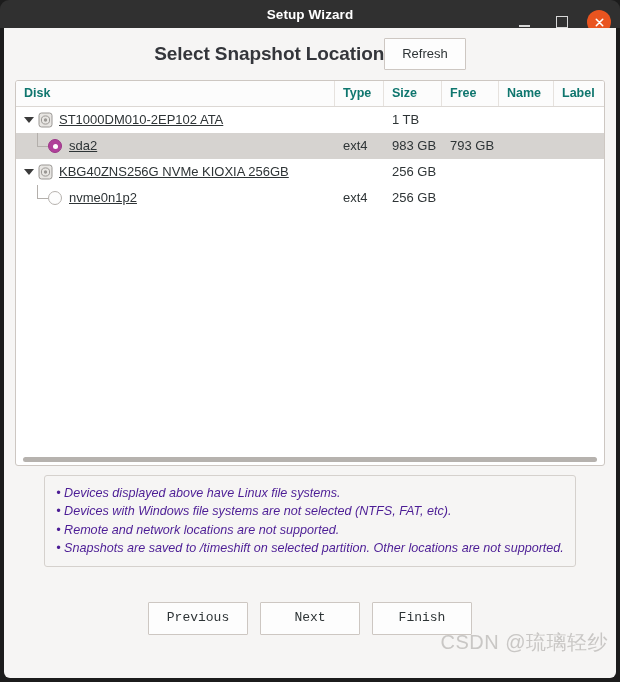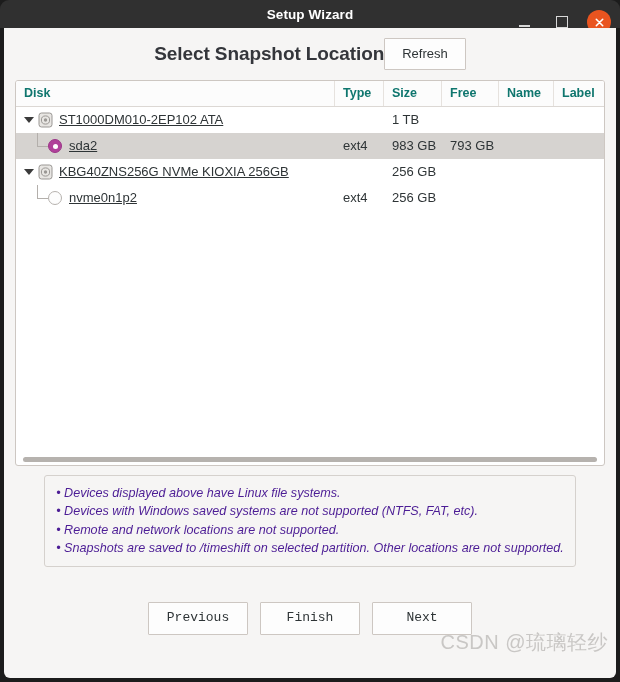--- a/index.html
+++ b/index.html
@@ -434,27 +434,27 @@
 
       </div>
 
       <div class="hscroll">
         <div class="thumb"></div>
       </div>
     </div>
 
     <div class="infobox">
       <p>• Devices displayed above have Linux file systems.</p>
-      <p>• Devices with Windows saved systems are not supported (NTFS, FAT, etc).</p>
+      <p>• Devices with Windows file systems are not selected (NTFS, FAT, etc).</p>
       <p>• Remote and network locations are not supported.</p>
       <p>• Snapshots are saved to /timeshift on selected partition. Other locations are not supported.</p>
     </div>
 
     <div class="footer">
       <button class="btn">Previous</button>
+      <button class="btn">Next</button>
       <button class="btn">Finish</button>
-      <button class="btn">Next</button>
     </div>
 
     <div class="watermark">CSDN @琉璃轻纱</div>
 
   </div>
 </div>
 
 </body></html>

